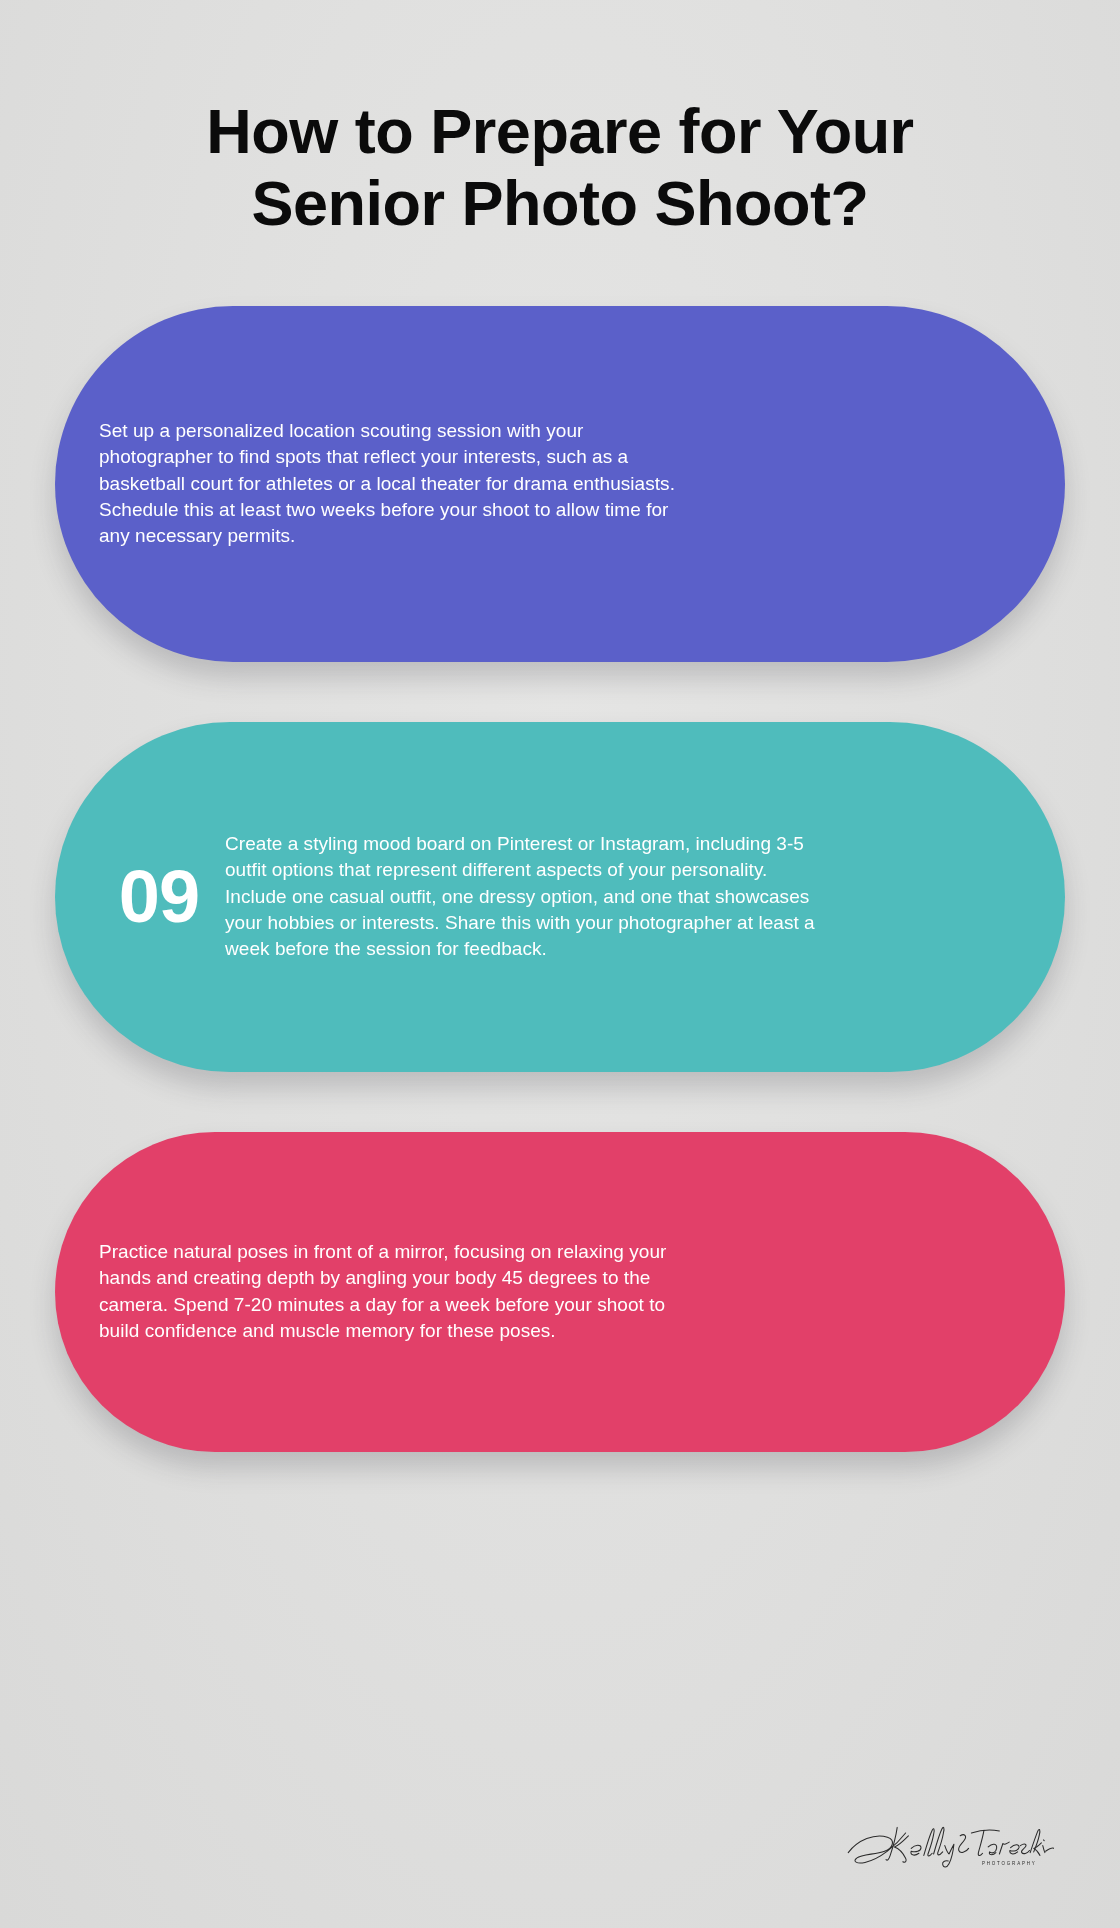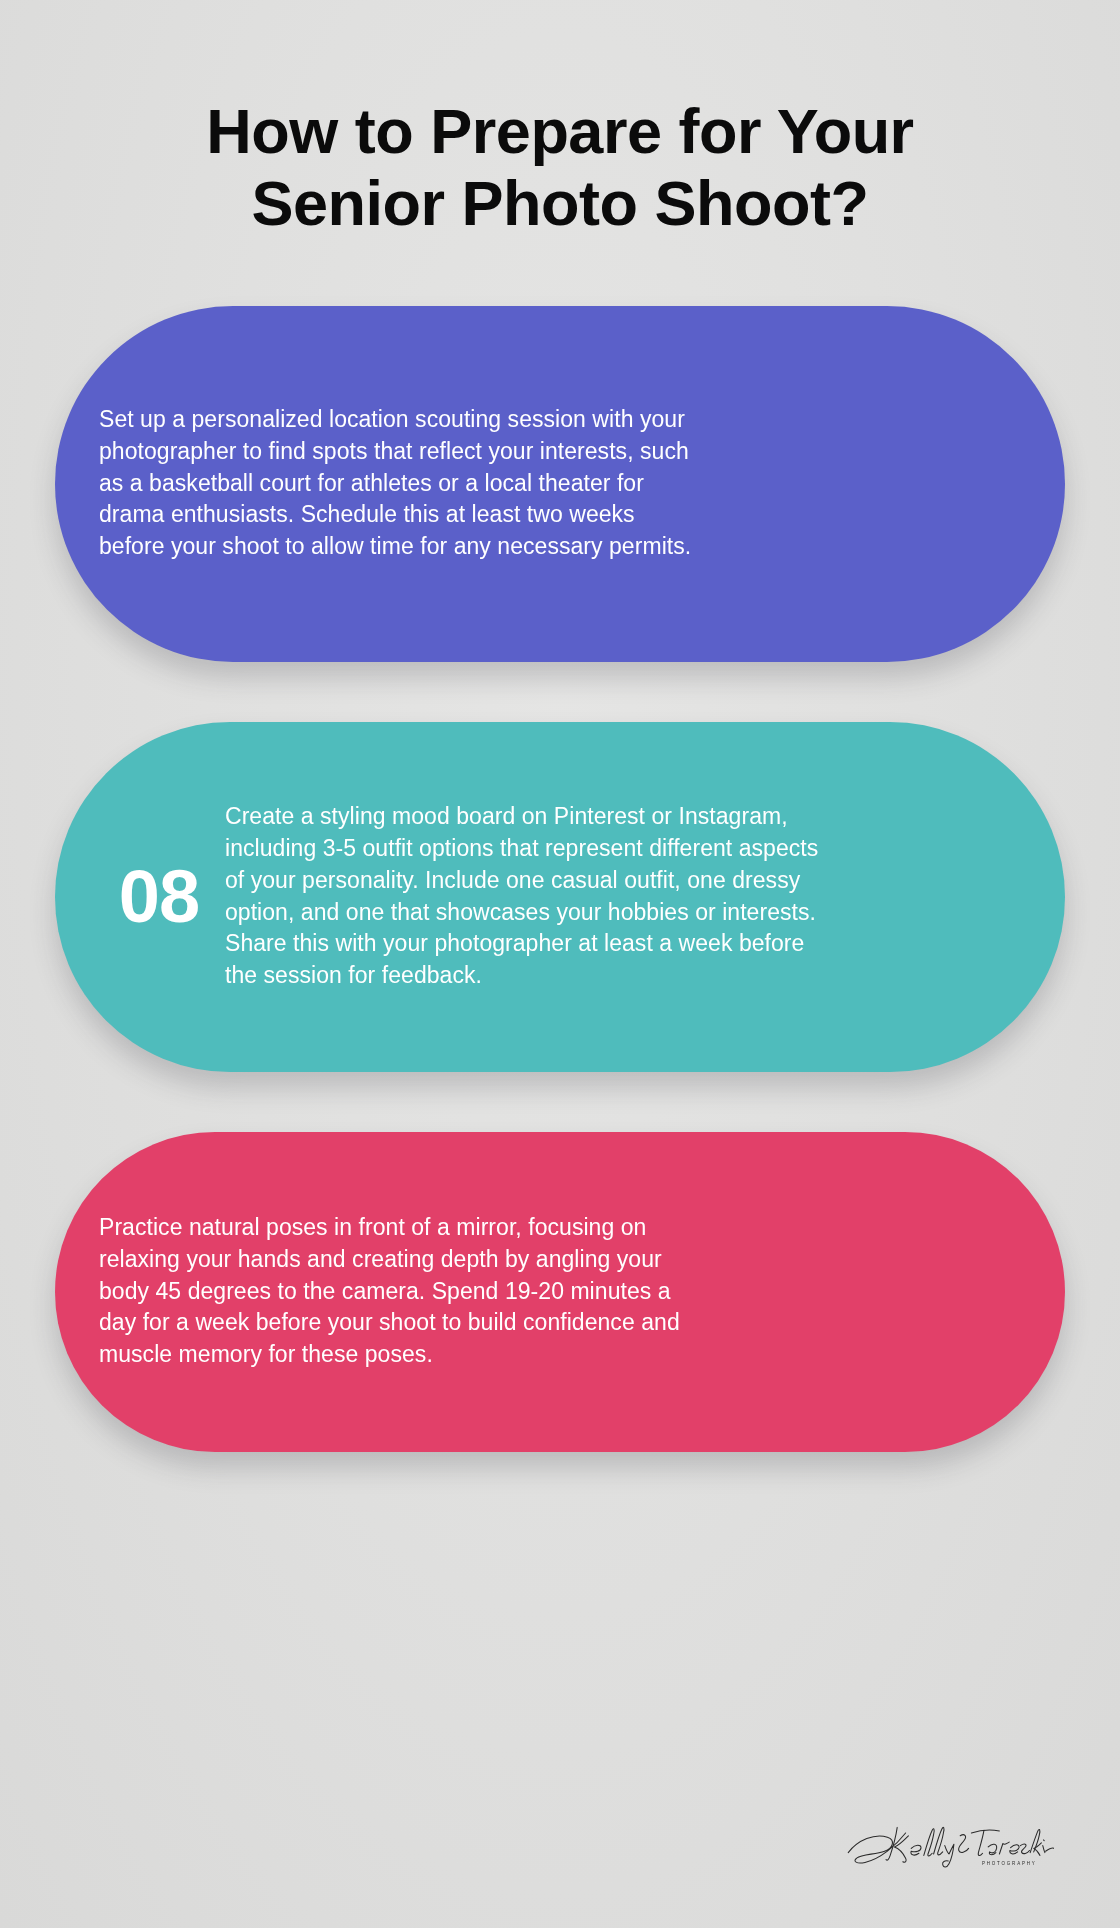--- a/index.html
+++ b/index.html
@@ -73,21 +73,21 @@
     line-height: 1;
     color: #ffffff;
     letter-spacing: -1px;
     margin-right: 6px;
   }
 
   .card-text {
     flex: 1 1 auto;
     color: #ffffff;
     font-family: "Liberation Sans", sans-serif;
-    font-size: 23px;
+    font-size: 19px;
     line-height: 1.38;
     letter-spacing: 0.05px;
     font-weight: 400;
     max-width: 600px;
   }
 
   
   .signature-wrap {
     position: absolute;
     right: 66px;
@@ -112,26 +112,26 @@
     <h1 class="title" style="color: rgb(11, 11, 11);">How to Prepare for Your Senior Photo Shoot?</h1>
   </div>
 
   <div class="cards">
 
     <div class="card card-1" style="background: rgb(91, 96, 201);">
       <div class="card-text">Set up a personalized location scouting session with your photographer to find spots that reflect your interests, such as a basketball court for athletes or a local theater for drama enthusiasts. Schedule this at least two weeks before your shoot to allow time for any necessary permits.</div>
     </div>
 
     <div class="card card-2" style="background: rgb(79, 188, 188);">
-      <div class="card-number">08</div>
+      <div class="card-number">09</div>
       <div class="card-text">Create a styling mood board on Pinterest or Instagram, including 3-5 outfit options that represent different aspects of your personality. Include one casual outfit, one dressy option, and one that showcases your hobbies or interests. Share this with your photographer at least a week before the session for feedback.</div>
     </div>
 
     <div class="card card-3" style="background: rgb(226, 64, 105);">
-      <div class="card-text">Practice natural poses in front of a mirror, focusing on relaxing your hands and creating depth by angling your body 45 degrees to the camera. Spend 19-20 minutes a day for a week before your shoot to build confidence and muscle memory for these poses.</div>
+      <div class="card-text">Practice natural poses in front of a mirror, focusing on relaxing your hands and creating depth by angling your body 45 degrees to the camera. Spend 7-20 minutes a day for a week before your shoot to build confidence and muscle memory for these poses.</div>
     </div>
 
   </div>
 
   <div class="signature-wrap">
     <svg class="signature-svg" viewBox="0 0 300 92" xmlns="http://www.w3.org/2000/svg">
       <g fill="none" stroke="#2b2b2b" stroke-width="1.5" stroke-linecap="round" stroke-linejoin="round">
 
         <path d="M6,58 C20,40 44,30 62,36 C74,40 70,52 58,56 C44,61 26,60 18,66 C12,70 18,75 30,72 C52,67 74,48 88,30"></path>
 

